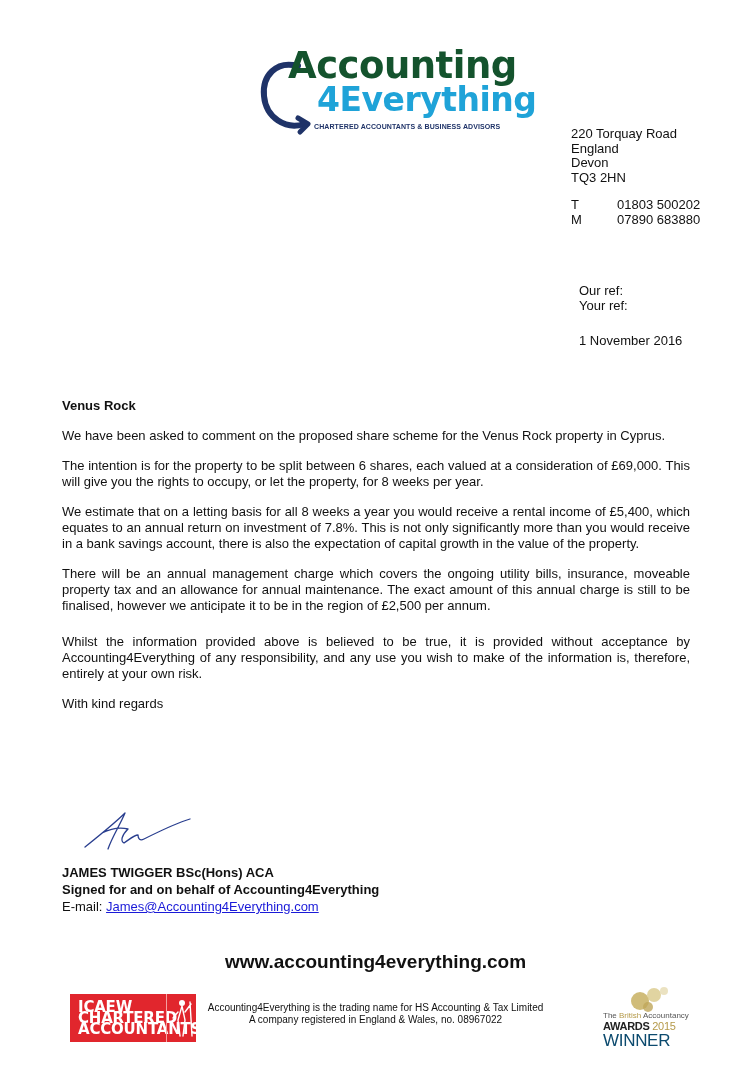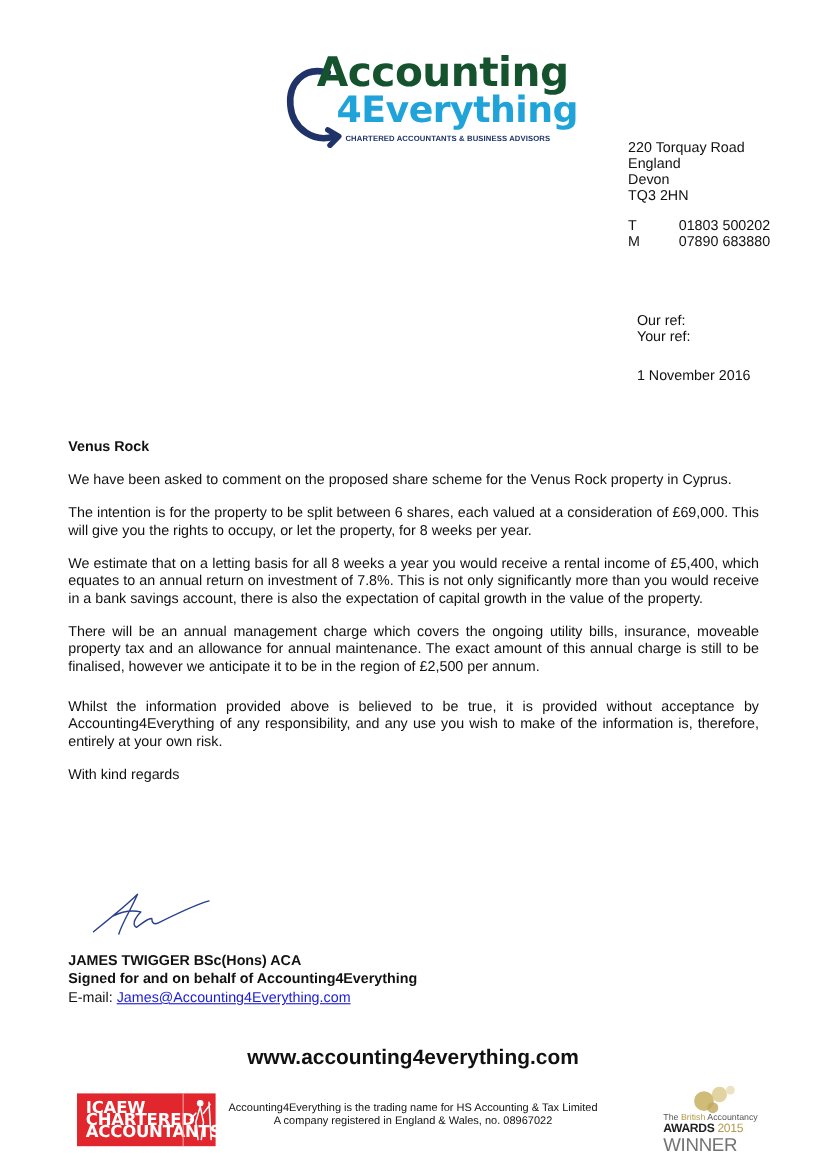--- a/index.html
+++ b/index.html
@@ -4,21 +4,21 @@
   <style>
     html, body { margin: 0; padding: 0; background: #ffffff; }
     body { width: 751px; height: 1068px; position: relative; overflow: hidden;
            font-family: "Liberation Sans", sans-serif; color: #111; font-size: 13px; }
     .abs { position: absolute; }
 
     
     #logo { left: 258px; top: 46px; width: 240px; height: 90px; }
     #logo .word1 { position: absolute; left: 30px; top: 0px; font-size: 37px; font-weight: bold;
                    color: #14532d; letter-spacing: -0.5px; line-height: 40px; font-family: "DejaVu Sans", sans-serif; }
-    #logo .word2 { position: absolute; left: 48px; top: 34px; font-size: 33px; font-weight: bold;
+    #logo .word2 { position: absolute; left: 59px; top: 34px; font-size: 33px; font-weight: bold;
                    color: #1fa3d8; letter-spacing: -0.5px; line-height: 40px; font-family: "DejaVu Sans", sans-serif; }
     #logo .tagline { position: absolute; left: 56px; top: 77px; font-size: 7px; font-weight: bold;
                      color: #1f3368; letter-spacing: 0.1px; white-space: nowrap; }
     #logo svg { position: absolute; left: 0; top: 12px; }
 
     
     #address { left: 571px; top: 127px; font-size: 13px; line-height: 14.5px; }
     #phones { left: 571px; top: 198px; font-size: 13px; line-height: 14.5px; }
     #phones .row { display: flex; }
     #phones .lbl { width: 46px; }
@@ -48,21 +48,21 @@
                   font-size: 15px; line-height: 11px; font-family: "DejaVu Sans", sans-serif; letter-spacing: -0.2px; }
     #icaew .divider { position: absolute; left: 96px; top: 0; width: 1px; height: 48px; background: #f4a0a0; }
     #icaew svg { position: absolute; left: 100px; top: 4px; }
 
     #award { left: 600px; top: 985px; width: 100px; height: 70px; }
     #award .circles { position: absolute; left: 18px; top: 0; }
     #award .t1 { position: absolute; left: 3px; top: 26px; font-size: 8px; color: #555; white-space: nowrap; }
     #award .t1 .gold { color: #b59a4a; }
     #award .t2 { position: absolute; left: 3px; top: 35px; font-size: 11px; color: #222; white-space: nowrap; font-weight: bold; letter-spacing: -0.3px; }
     #award .t2 .yr { color: #b59a4a; font-weight: normal; }
-    #award .t3 { position: absolute; left: 3px; top: 46px; font-size: 17px; color: #737373; letter-spacing: -0.3px; }
+    #award .t3 { position: absolute; left: 3px; top: 46px; font-size: 17px; color: #0c4a6e; letter-spacing: -0.3px; }
   </style>
 </head>
 <body>
 
 <div id="logo" class="abs">
   <svg width="60" height="78" viewBox="0 0 60 78">
     <path d="M40 8 C18 2, 4 18, 6 38 C8 60, 28 72, 46 66" fill="none" stroke="#1f3368" stroke-width="6" stroke-linecap="round"></path>
     <path d="M40 60 L50 66 L42 74" fill="none" stroke="#1f3368" stroke-width="5" stroke-linecap="round" stroke-linejoin="round"></path>
   </svg>
   <span class="word1">Accounting</span>

